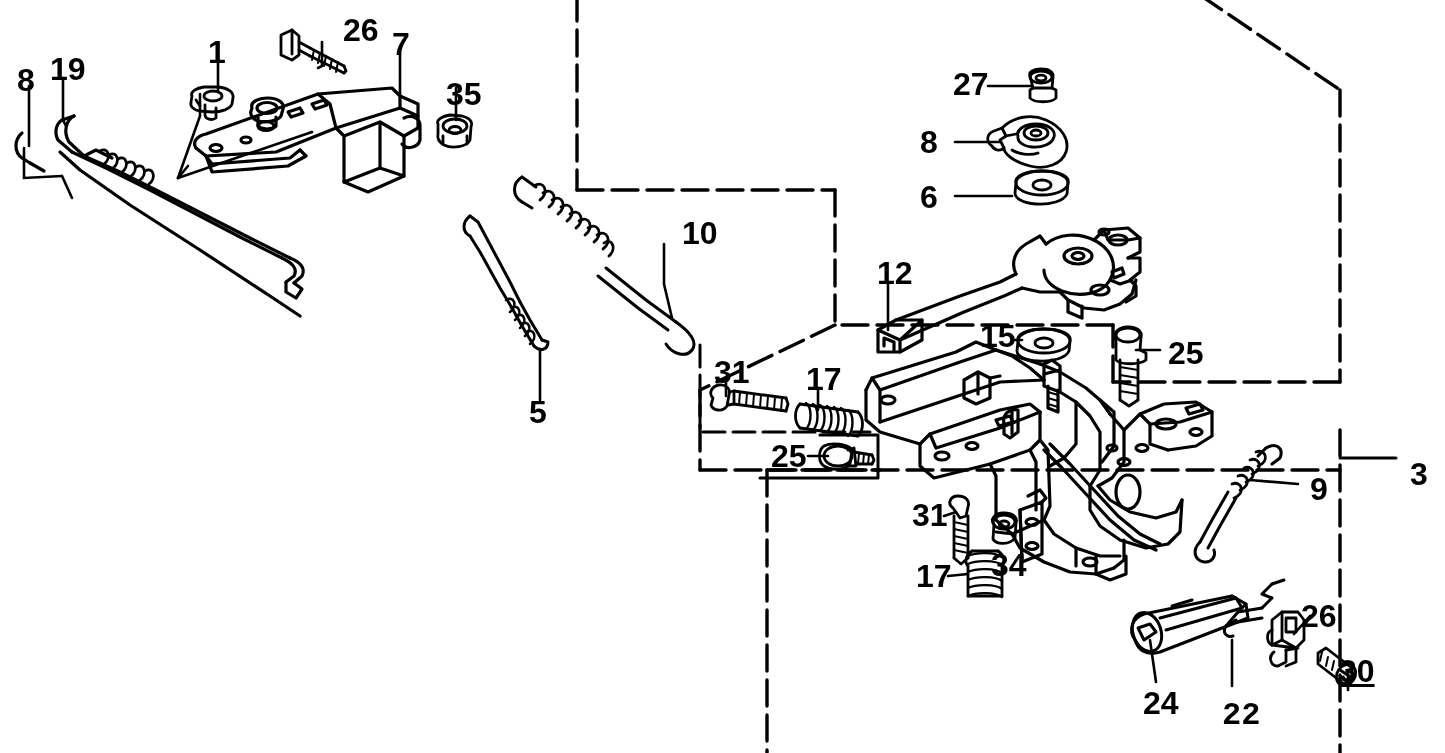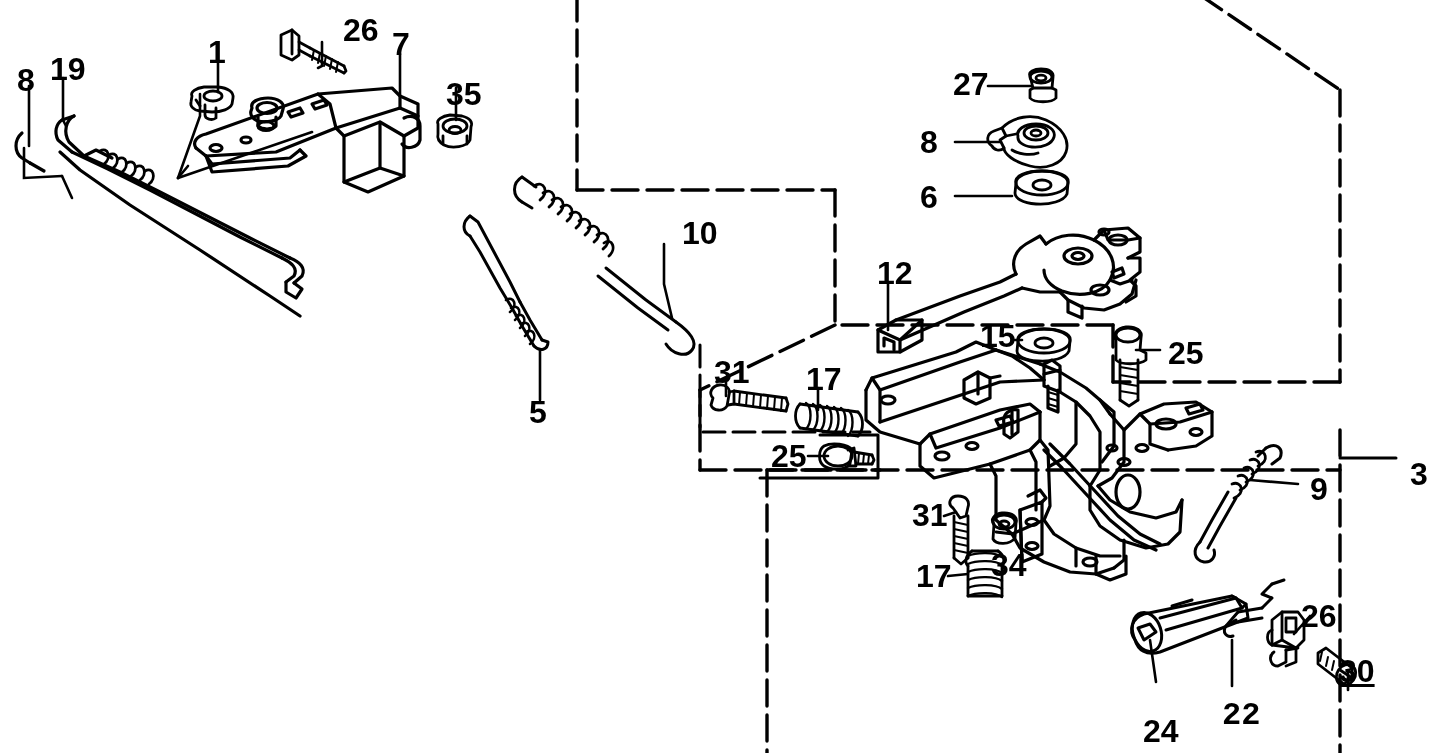--- a/index.html
+++ b/index.html
@@ -539,18 +539,18 @@
   <div class="lbl m" style="left:980px; top:320px;">15</div>
   <div class="lbl m" style="left:1168px;top:337px;">25</div>
   <div class="lbl m" style="left:714px; top:356px;">31</div>
   <div class="lbl m" style="left:806px; top:363px;">17</div>
   <div class="lbl m" style="left:771px; top:440px;">25</div>
   <div class="lbl m" style="left:1410px;top:458px;">3</div>
   <div class="lbl m" style="left:1310px;top:473px;">9</div>
   <div class="lbl m" style="left:912px; top:499px;">31</div>
   <div class="lbl m" style="left:991px; top:549px;">34</div>
   <div class="lbl m" style="left:916px; top:560px;">17</div>
-  <div class="lbl m" style="left:1143px;top:687px;margin-top:28px;">24</div>
+  <div class="lbl m" style="left:1143px;top:687px;">24</div>
   <div class="lbl m" style="left:1222px;top:700px;font-family:Liberation Mono, monospace;">22</div>
   <div class="lbl m" style="left:1301px;top:600px;">26</div>
   <div class="lbl m" style="left:1339px;top:655px;text-decoration:underline;">30</div>
 
 </div>
 
 </body></html>

